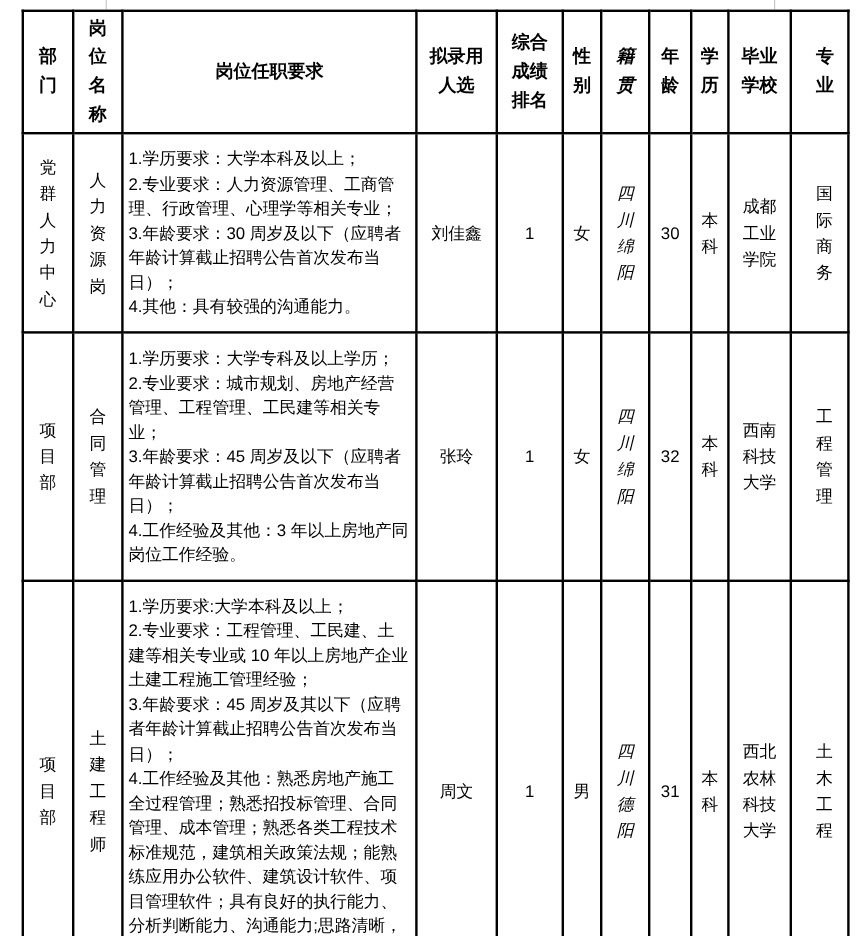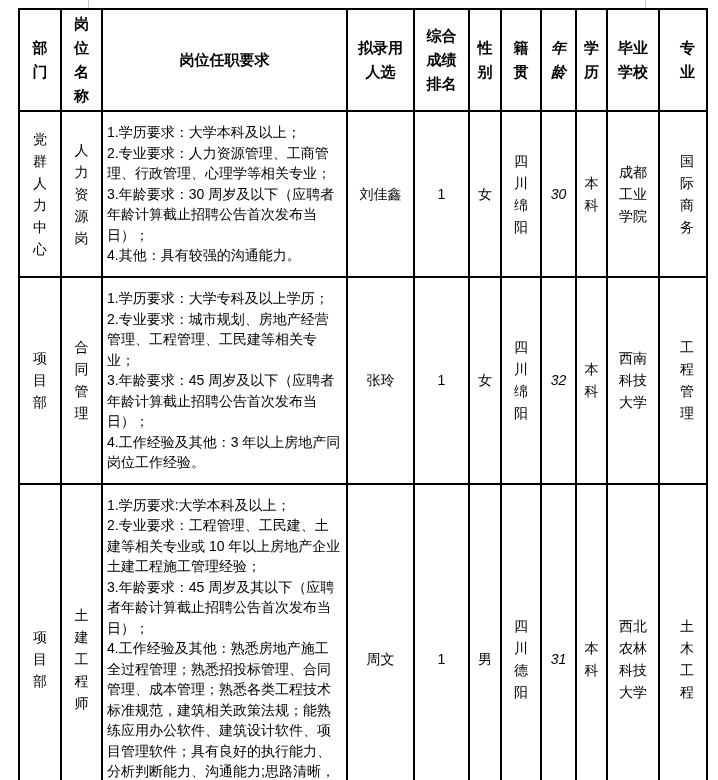--- a/index.html
+++ b/index.html
@@ -26,22 +26,22 @@
   tr.r-head{height:85px;}
   tr.r-1{height:165px;}
   tr.r-2{height:167px;}
   tr.r-3{height:334px;}
   
   .p-dept{padding:16px 10px;}
   .p-pos{padding:2px 10px;}
   .p-cand{padding:17px 5px;margin-left:26px;}
   .p-rank{padding:2px 5px;}
   .p-sex{padding:2px 6px;}
-  .p-home{padding:2px 9px;}
-  .p-age{padding:2px 6px;font-style:italic;}
+  .p-home{padding:2px 9px;font-style:italic;}
+  .p-age{padding:2px 6px;}
   .p-edu{padding:2px 5px;border-radius:10px;}
   .p-school{padding:2px 7px;}
   .p-major{padding:2px 20px;}
   td.req{
     text-align:left;vertical-align:top;white-space:pre-wrap;
     line-height:20.5px;padding:10px 4px;word-break:normal;
   }
 </style>
 </head>
 <body>

